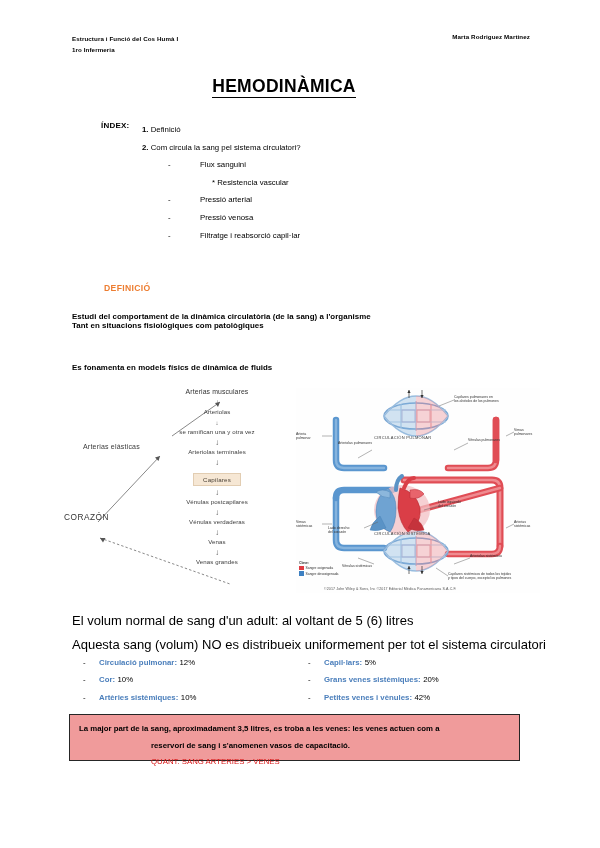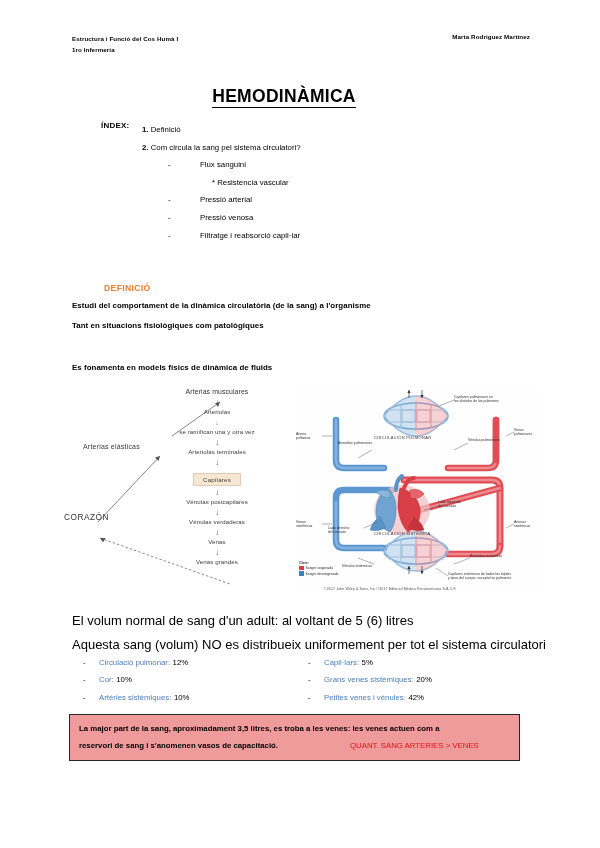--- a/index.html
+++ b/index.html
@@ -19,21 +19,21 @@
   
   .doc-header {
     position: absolute; left: 72px; top: 33px; width: 458px;
     display: flex; justify-content: space-between; align-items: flex-start;
   }
   .doc-header .left { font-size: 6.2px; font-weight: bold; line-height: 1.85; letter-spacing: .1px; }
   .doc-header .right { font-size: 6.2px; font-weight: bold; letter-spacing: .1px; }
 
   
   .doc-title {
-    position: absolute; top: 86px; left: 0; width: 568px;
+    position: absolute; top: 76px; left: 0; width: 568px;
     text-align: center;
     font-size: 17.5px; font-weight: bold;
     letter-spacing: .3px;
   }
   .doc-title span { border-bottom: 1.4px solid #000; padding-bottom: 1px; }
 
   
   .index-block { position: absolute; left: 72px; top: 121px; width: 440px; }
   .index-label { position: absolute; left: 0; top: 0; font-size: 8px; font-weight: bold; letter-spacing: .2px; padding-left: 29px; }
   .index-list { margin-left: 70px; }
@@ -48,21 +48,21 @@
   .index-star { font-size: 7.8px; line-height: 17.7px; margin-left: 70px; }
 
   
   .section-heading {
     position: absolute; left: 104px; top: 283px;
     font-size: 8.6px; font-weight: bold; letter-spacing: .35px;
   }
 
   
   .body-para { position: absolute; left: 72px; font-size: 7.9px; font-weight: bold; letter-spacing: .05px; white-space: nowrap; }
-  .p1 { top: 301px; }
+  .p1 { top: 312px; }
   .p2 { top: 321px; }
   .p3 { top: 363px; }
 
   
   .figure-row { position: absolute; left: 60px; top: 388px; width: 480px; height: 205px; }
 
   
   .flow { position: absolute; left: 0; top: 0; width: 240px; height: 205px; }
   .flow-chain { position: absolute; left: 82px; top: 0; width: 150px; text-align: center; }
   .chain-item {
@@ -109,31 +109,31 @@
   .vol-para { position: absolute; left: 72px; font-size: 13px; font-weight: normal; white-space: nowrap; }
   .v1 { top: 613px; }
   .v2 { top: 637px; }
 
   
   .pct-list { position: absolute; left: 72px; top: 654px; width: 450px; }
   .pct-cols { display: flex; }
   .pct-col { width: 232px; }
   .pct-row { display: flex; font-size: 7.8px; line-height: 17.4px; }
   .pct-row .dash { width: 27px; flex: 0 0 27px; padding-left: 11px; }
-  .pct-name { color: #4a7ebb; font-weight: normal; }
+  .pct-name { color: #4a7ebb; font-weight: bold; }
   .pct-val { color: #000; font-weight: normal; margin-left: 2.5px; }
 
   
   .callout {
     position: absolute; left: 69px; top: 714px; width: 451px; height: 47px;
     background: #f09b9b; border: 1.1px solid #262626;
     padding: 6px 8px 0 9px;
   }
   .callout-line { font-size: 7.8px; font-weight: bold; line-height: 16.5px; white-space: nowrap; }
-  .callout-line2 { display: flex; align-items: baseline; }
+  .callout-line2 { display: flex; align-items: baseline; flex-direction: column; }
   .callout-line2 .txt { white-space: nowrap; }
   .callout-emph { color: #d81414; font-weight: normal; margin-left: 72px; white-space: nowrap; }
 </style>
 </head>
 <body>
 
 <div class="page">
 
   <div class="doc-header">
     <div class="left">

